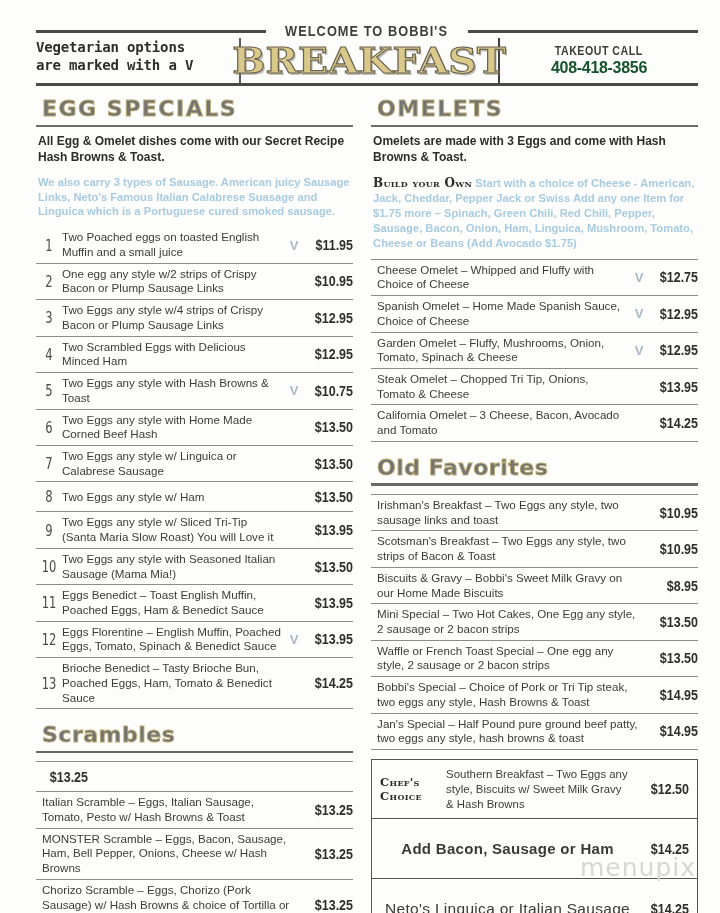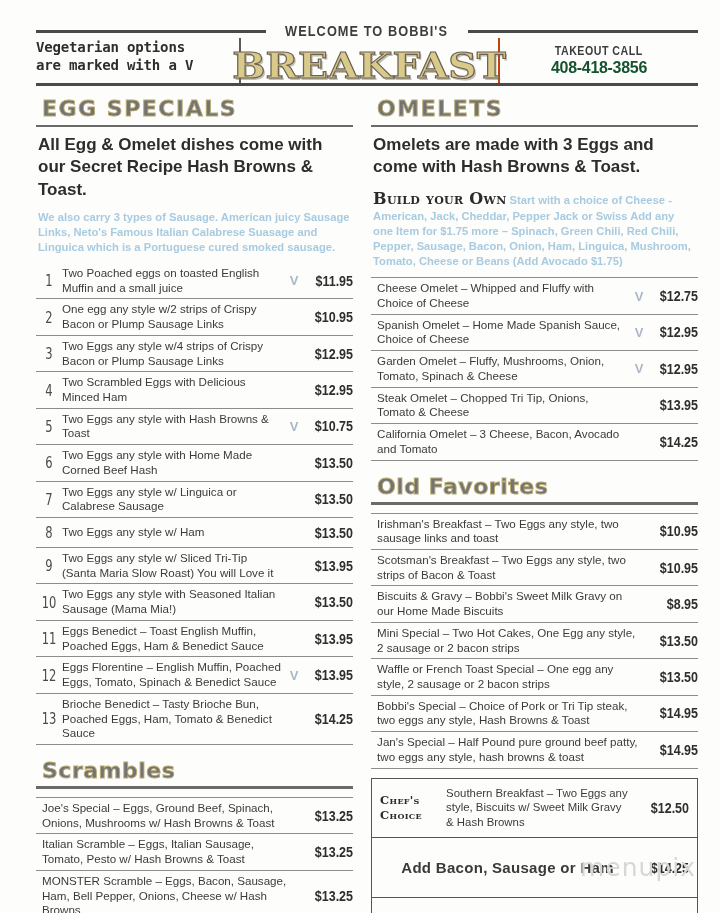--- a/index.html
+++ b/index.html
@@ -68,23 +68,23 @@
     line-height: 1.26;
     color: #2e2e2e;
     letter-spacing: -0.2px;
     transform: scaleX(0.97);
     transform-origin: left;
   }
 
   .logo-cell {
     flex: 1;
     display: flex;
-    align-items: flex-end;
+    align-items: center;
     justify-content: center;
-    border-right: 2px solid #c2410c;
+    border-right: 2px solid #404040;
   }
   .logo-word {
     font-family: "DejaVu Serif", serif;
     font-weight: bold;
     font-size: 35px;
     letter-spacing: 0px;
     transform: scaleX(1.12);
     color: #d9c98b;
     -webkit-text-stroke: 1.1px #6b6252;
     text-shadow: 1.5px 1.5px 0 rgba(120,112,90,0.45);
@@ -142,21 +142,21 @@
 
   .sec-rule {
     height: 2.5px;
     background: #6a6a6a;
     margin-bottom: 7px;
   }
 
   
   .intro-bold {
     font-weight: bold;
-    font-size: 17px;
+    font-size: 12px;
     line-height: 1.32;
     color: #2d2d2d;
     padding: 0 2px 0 2px;
   }
   .intro-blue {
     font-weight: bold;
     font-size: 11.2px;
     line-height: 1.33;
     color: #a8cbe0;
     padding: 9px 2px 0 2px;
@@ -165,21 +165,21 @@
   .build-own {
     padding: 9px 2px 0 2px;
     font-size: 11.2px;
     line-height: 1.34;
     color: #a8cbe0;
     font-weight: bold;
   }
   .build-own .bo-title {
     font-family: "DejaVu Serif", serif;
     font-weight: bold;
-    font-size: 16px;
+    font-size: 12px;
     color: #2b2b2b;
     font-variant: small-caps;
     letter-spacing: 0.3px;
   }
 
   
   .items { margin-top: 8px; }
 
   .row {
     display: flex;
@@ -419,21 +419,20 @@
             <div class="vflag"></div>
             <div class="price">$14.25</div>
           </div>
         </div>
 
       <div class="sec-head" style="margin-top:9px;">Scrambles</div>
       <div class="sec-rule"></div>
 
       <div class="items bordered" id="scramble-items">
           <div class="row first noNum">
-            <div class="desc">Joe's Special – Eggs, Ground Beef, Spinach, Onions, Mushrooms w/ Hash Browns &amp; Toast</div>
             <div class="price">$13.25</div>
           </div>
           <div class="row noNum">
             <div class="desc">Italian Scramble – Eggs, Italian Sausage, Tomato, Pesto w/ Hash Browns &amp; Toast</div>
             <div class="price">$13.25</div>
           </div>
           <div class="row noNum">
             <div class="desc">MONSTER Scramble – Eggs, Bacon, Sausage, Ham, Bell Pepper, Onions, Cheese w/ Hash Browns</div>
             <div class="price">$13.25</div>
           </div>

